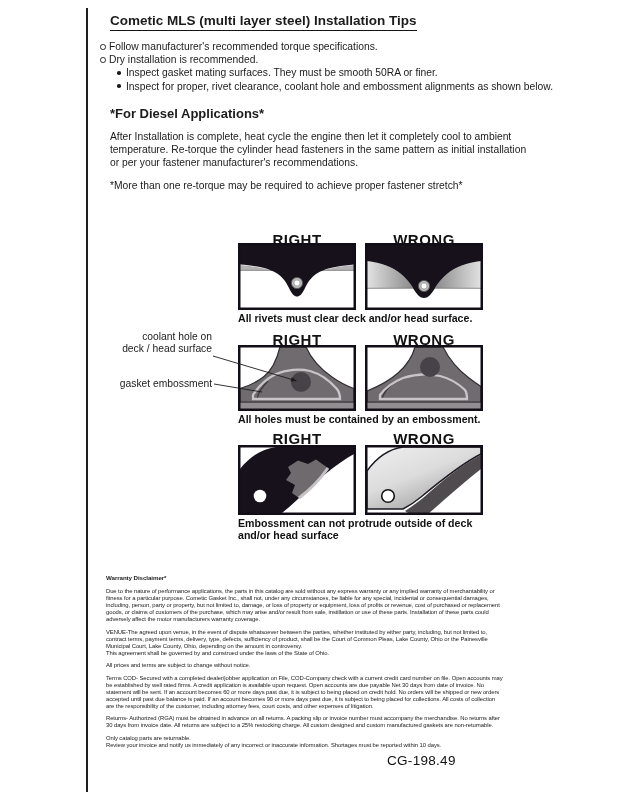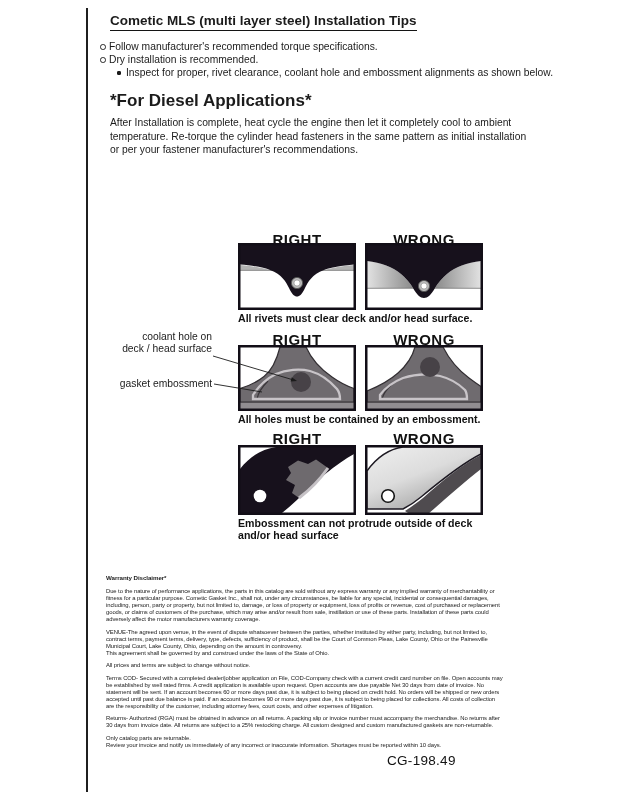--- a/index.html
+++ b/index.html
@@ -13,21 +13,21 @@
   .content{position:absolute;left:99px;top:13px;width:478px;font-size:10.3px;line-height:13.2px;}
   .title{display:inline-block;margin:0 0 0 11px;font-size:13.5px;font-weight:bold;
          border-bottom:1.6px solid #141414;padding-bottom:1px;line-height:16px;}
   ul.blist{list-style:none;margin:9px 0 0 0;padding:0;}
   ul.blist li{position:relative;padding-left:10px;margin:0;}
   .o-marker{position:absolute;left:1px;top:4.2px;width:3.6px;height:3.6px;border:1px solid #2a2a2a;
             border-radius:50%;background:transparent;}
   ul.sublist{list-style:none;margin:0 0 0 18px;padding:0;}
   ul.sublist li{position:relative;padding-left:9px;}
   .dot-marker{position:absolute;left:0;top:4.8px;width:3.6px;height:3.6px;border-radius:50%;background:#1b1b1b;}
-  .diesel-h{margin:14px 0 0 11px;font-size:17px;font-weight:bold;}
+  .diesel-h{margin:14px 0 0 11px;font-size:13px;font-weight:bold;}
   .para{margin:7px 0 0 11px;white-space:pre-line;}
   .para2{margin:9.5px 0 0 11px;white-space:pre-line;}
 
   
   .dg-label{position:absolute;width:118px;text-align:center;font-size:15px;font-weight:bold;
             letter-spacing:.5px;color:#111;}
   .dg-caption{position:absolute;font-size:10.6px;font-weight:bold;color:#111;white-space:pre-line;line-height:12.4px;}
   .panel{position:absolute;}
   .side-label{position:absolute;text-align:right;font-size:10.3px;line-height:11.8px;color:#1b1b1b;white-space:pre-line;}
   .leader-svg{position:absolute;pointer-events:none;}
@@ -47,28 +47,29 @@
   <div class="vrule"></div>
 
   <div class="content">
     <h1 class="title">Cometic MLS (multi layer steel) Installation Tips</h1>
 
     <ul class="blist">
       <li><span class="o-marker"></span><span>Follow manufacturer's recommended torque specifications.</span></li>
       <li><span class="o-marker"></span><span>Dry installation is recommended.</span></li>
     </ul>
     <ul class="sublist">
-      <li><span class="dot-marker"></span></li>
+      <li><span class="dot-marker"></span><span>Inspect gasket mating surfaces.  They must be smooth 50RA or finer.</span></li>
       <li><span class="dot-marker"></span><span>Inspect for proper, rivet clearance, coolant hole and embossment alignments as shown below.</span></li>
     </ul>
 
     <h2 class="diesel-h">*For Diesel Applications*</h2>
     <p class="para2">After Installation is complete, heat cycle the engine then let it completely cool to ambient
 temperature. Re-torque the cylinder head fasteners in the same pattern as initial installation
 or per your fastener manufacturer's recommendations.</p>
+    <p class="para2">*More than one re-torque may be required to achieve proper fastener stretch*</p>
   </div>
 
   <div class="dg-label" style="left:238px;top:231px;">RIGHT</div>
   <div class="dg-label" style="left:365px;top:231px;">WRONG</div>
 
   <svg class="panel" style="left:238px;top:243px;" width="118" height="67" viewBox="0 0 118 67">
     <rect x="1.25" y="1.25" width="115.5" height="64.5" fill="#ffffff"></rect>
     <path d="M2,22 C12,22.6 22,24.4 32,27 L2,27 Z" fill="#b3b3b3"></path>
     <path d="M116,22 C106,22.6 96,24.4 86,27 L116,27 Z" fill="#b3b3b3"></path>
     <line x1="2" y1="27.4" x2="116" y2="27.4" stroke="#5d5d5d" stroke-width="0.7"></line>

